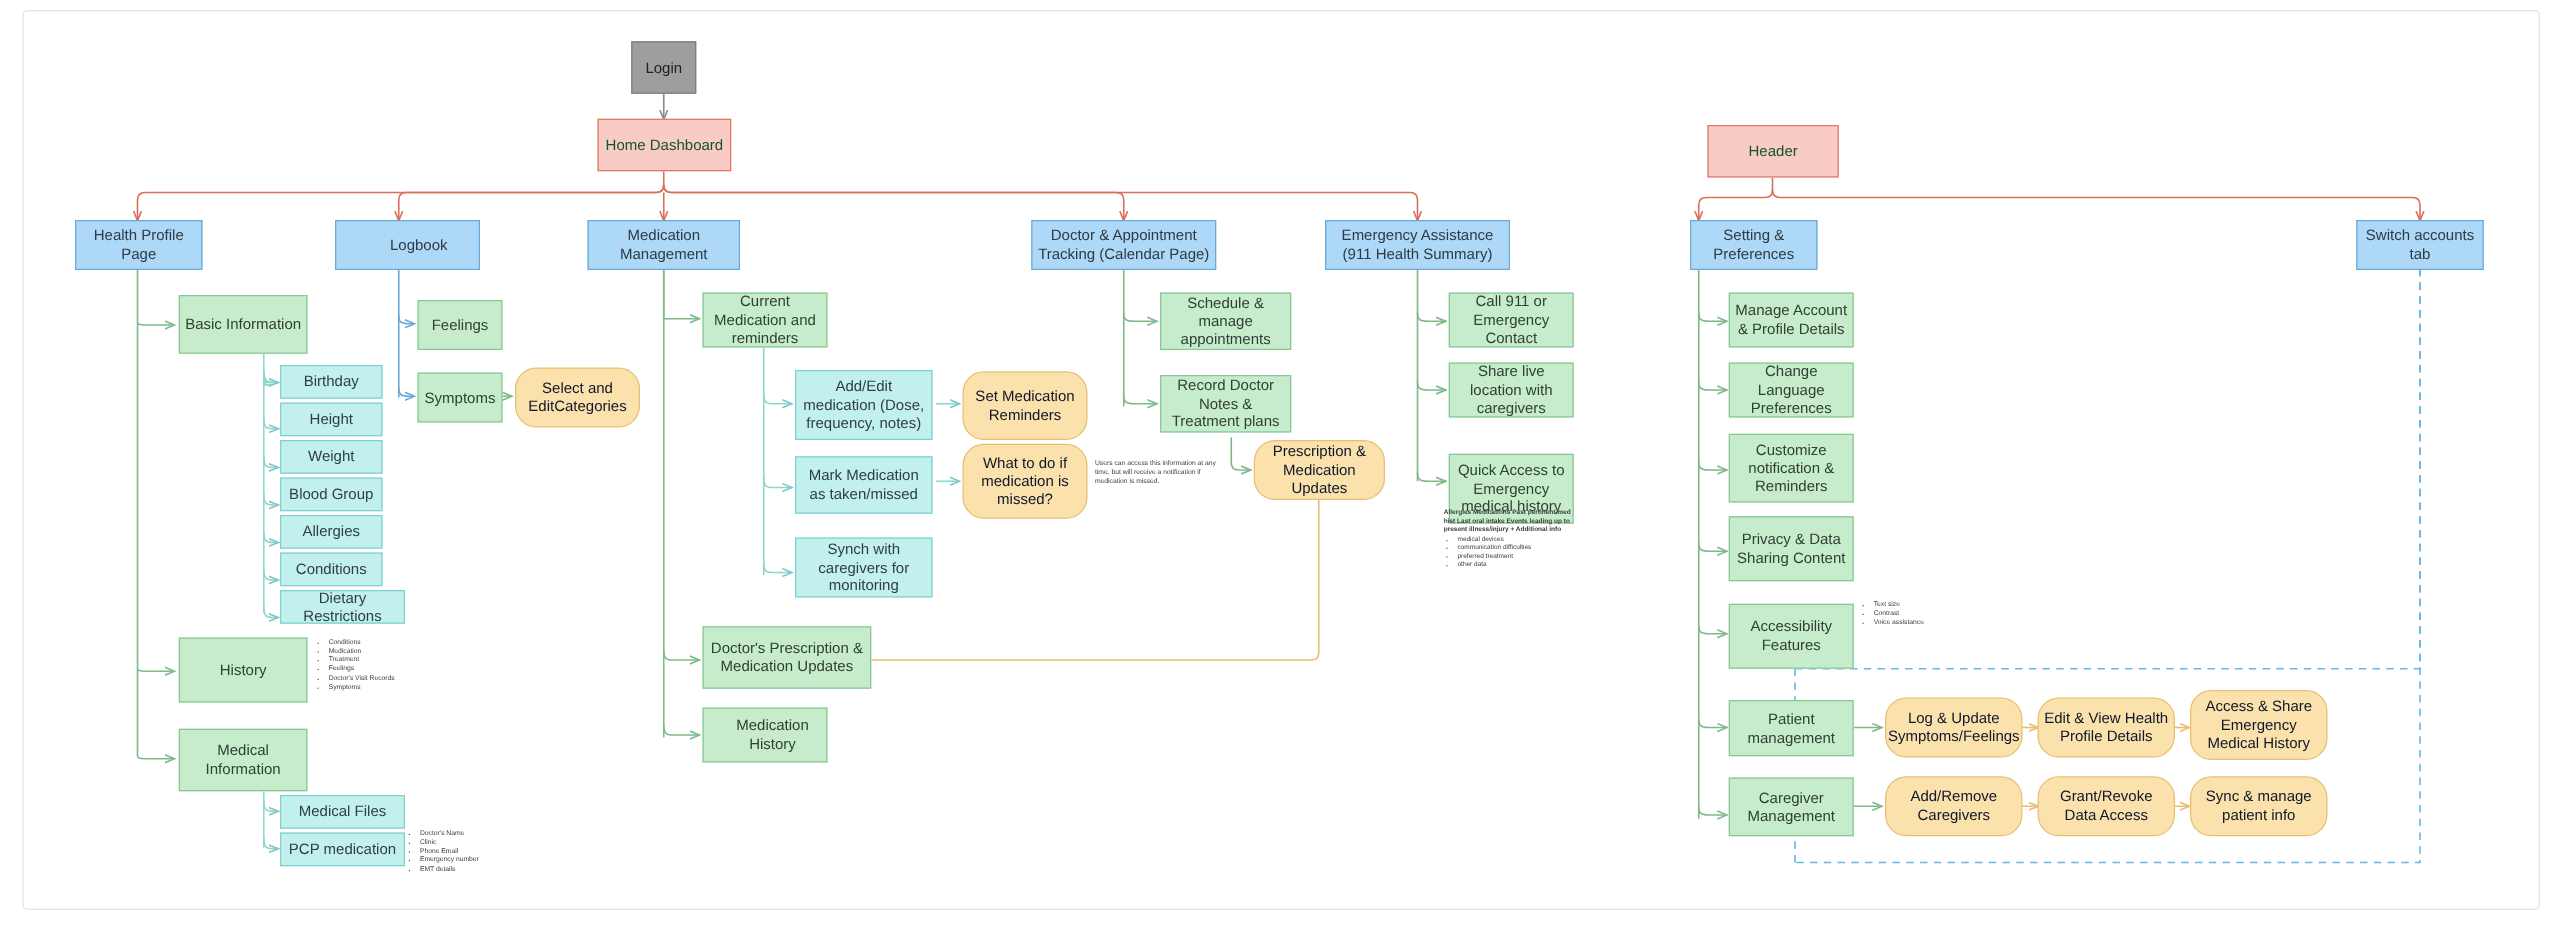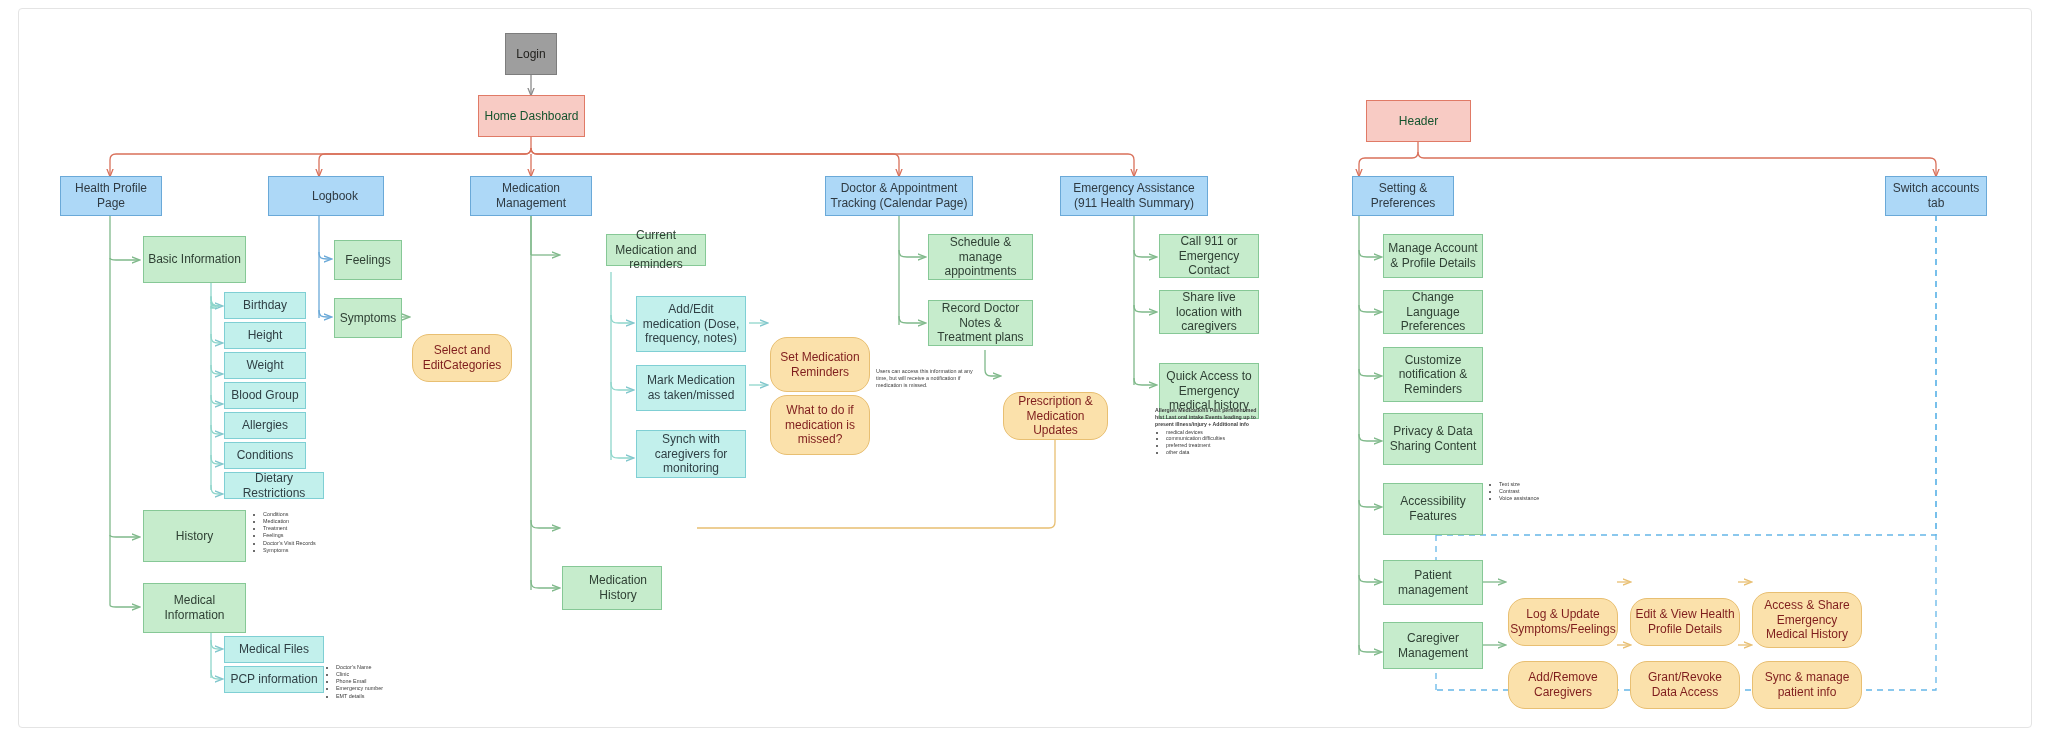--- a/index.html
+++ b/index.html
@@ -6,21 +6,21 @@
   body{font-family:"Liberation Sans",sans-serif;}
   #canvas{position:relative;width:2048px;height:742px;background:#fff;overflow:hidden;}
   #frame{position:absolute;left:18px;top:8px;width:2012px;height:718px;border:1px solid #e4e4e4;border-radius:4px;background:#fff;}
   svg#wires{position:absolute;left:0;top:0;width:2048px;height:742px;pointer-events:none;}
   .node{position:absolute;box-sizing:border-box;display:flex;align-items:center;justify-content:center;text-align:center;color:#333333;line-height:1.22;padding:2px 4px;}
   .gray{background:#9e9e9e;border:1px solid #7d7d7d;color:#23221f;}
   .red{background:#f8cbc4;border:1px solid #e07a66;color:#14532d;}
   .blue{background:#add8f7;border:1px solid #6aa9d8;color:#2f3a42;}
   .green{background:#c6eccc;border:1px solid #86c896;color:#2f4034;}
   .cyan{background:#c2f0ec;border:1px solid #7fcfd4;color:#2f3f44;}
-  .orange{background:#fbe1ab;border:1px solid #e8bf72;color:#7f1d1d;border-radius:17px;margin-top:40px;}
+  .orange{background:#fbe1ab;border:1px solid #e8bf72;color:#0f172a;border-radius:17px;}
   .note{position:absolute;color:#3c3c3c;line-height:1.32;}
   .note ul{margin:0;padding-left:11px;list-style:disc;}
   .note li{margin:0;padding:0;}
   .note .lead{font-weight:bold;margin-bottom:1px;}
 </style>
 </head>
 <body>
 
 <div id="canvas">
   <div id="frame"></div>
@@ -188,42 +188,43 @@
       <li>Medication</li>
       <li>Treatment</li>
       <li>Feelings</li>
       <li>Doctor's Visit Records</li>
       <li>Symptoms</li>
     </ul>
   </div>
 
   <div class="node green" style="left:143px;top:583px;width:103px;height:50px;font-size:12px;">Medical Information</div>
   <div class="node cyan" style="left:224px;top:636px;width:100px;height:27px;font-size:12px;">Medical Files</div>
-  <div class="node cyan" style="left:224px;top:666px;width:100px;height:27px;font-size:12px;">PCP information</div>
+  <div class="node cyan" style="left:224px;top:666px;width:100px;height:27px;font-size:12px;">PCP medication</div>
   <div class="note" style="left:325px;top:664px;width:95px;font-size:5.4px;">
     <ul>
       <li>Doctor's Name</li>
       <li>Clinic</li>
       <li>Phone Email</li>
       <li>Emergency number</li>
       <li>EMT details</li>
     </ul>
   </div>
 
   <div class="node green" style="left:334px;top:240px;width:68px;height:40px;font-size:12px;">Feelings</div>
   <div class="node green" style="left:334px;top:298px;width:68px;height:40px;font-size:12px;">Symptoms</div>
   <div class="node orange" style="left:412px;top:294px;width:100px;height:48px;font-size:12px;">Select and EditCategories</div>
 
-  <div class="node green" style="left:562px;top:234px;width:100px;height:32px;font-size:12px;margin-left:44px;">Current Medication and reminders</div>
+  <div class="node green" style="left:562px;top:234px;width:100px;height:44px;font-size:12px;">Current Medication and reminders</div>
   <div class="node cyan" style="left:636px;top:296px;width:110px;height:56px;font-size:12px;">Add/Edit medication (Dose, frequency, notes)</div>
   <div class="node orange" style="left:770px;top:297px;width:100px;height:55px;font-size:12px;">Set Medication Reminders</div>
   <div class="node cyan" style="left:636px;top:365px;width:110px;height:46px;font-size:12px;">Mark Medication as taken/missed</div>
   <div class="node orange" style="left:770px;top:355px;width:100px;height:60px;font-size:12px;">What to do if medication is missed?</div>
   <div class="note" style="left:876px;top:368px;width:105px;font-size:5.4px;">Users can access this information at any time, but will receive a notification if medication is missed.</div>
   <div class="node cyan" style="left:636px;top:430px;width:110px;height:48px;font-size:12px;">Synch with caregivers for monitoring</div>
+  <div class="node green" style="left:562px;top:501px;width:135px;height:50px;font-size:12px;">Doctor's Prescription &amp; Medication Updates</div>
   <div class="node green" style="left:562px;top:566px;width:100px;height:44px;font-size:12px;padding-left:16px;">Medication History</div>
 
   <div class="node green" style="left:928px;top:234px;width:105px;height:46px;font-size:12px;">Schedule &amp; manage appointments</div>
   <div class="node green" style="left:928px;top:300px;width:105px;height:46px;font-size:12px;">Record Doctor Notes &amp; Treatment plans</div>
   <div class="node orange" style="left:1003px;top:352px;width:105px;height:48px;font-size:12px;">Prescription &amp; Medication Updates</div>
 
   <div class="node green" style="left:1159px;top:234px;width:100px;height:44px;font-size:12px;">Call 911 or Emergency Contact</div>
   <div class="node green" style="left:1159px;top:290px;width:100px;height:44px;font-size:12px;">Share live location with caregivers</div>
   <div class="node green" style="left:1159px;top:347px;width:100px;height:56px;font-size:12px;margin-top:16px;">Quick Access to Emergency medical history</div>
   <div class="note" style="left:1155px;top:407px;width:105px;font-size:5.2px;">

